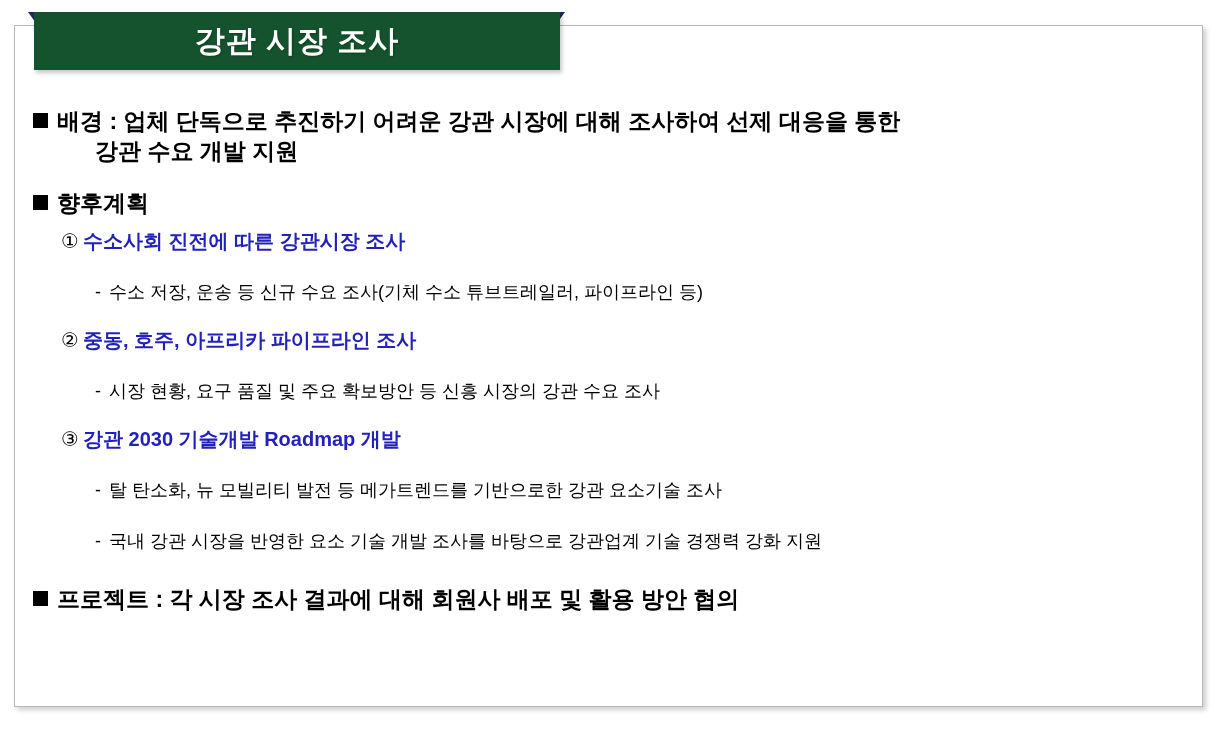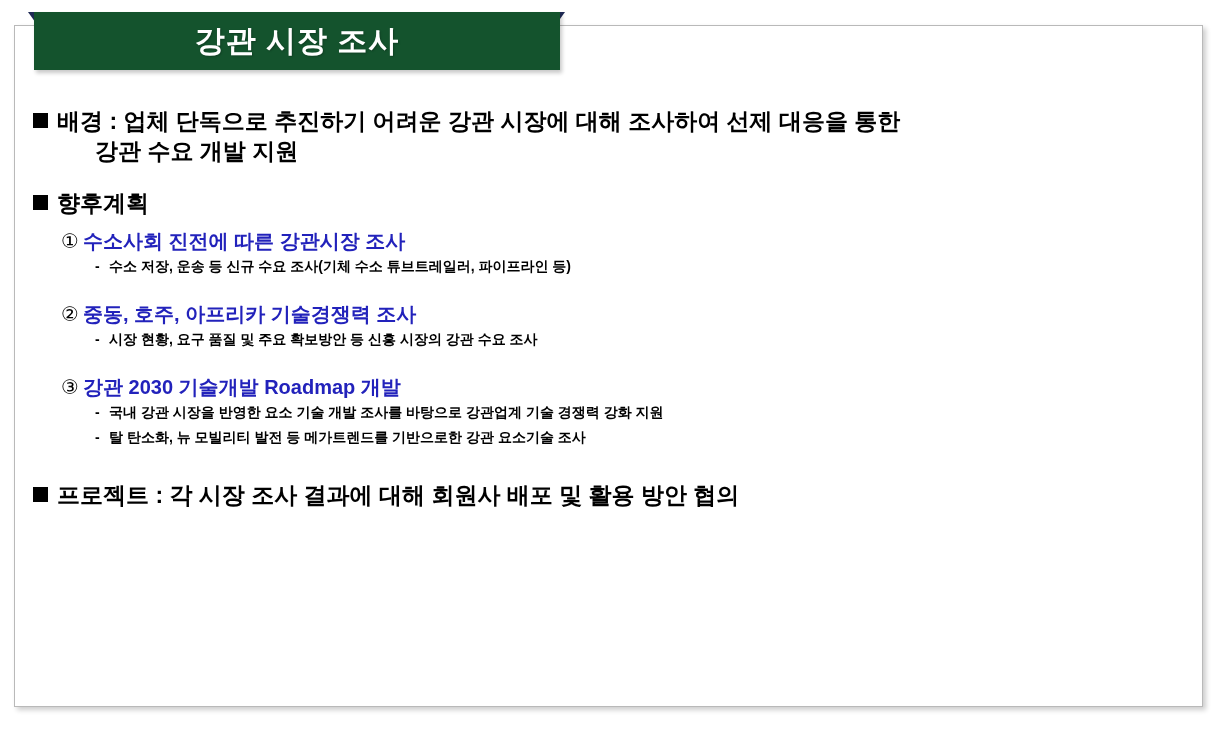--- a/index.html
+++ b/index.html
@@ -122,25 +122,26 @@
   }
   .num-mark {
     display: inline-block;
     min-width: 22px;
     color: #000000;
     font-weight: normal;
   }
   
   .dash {
     color: #000000;
-    font-size: 14px;
-    font-weight: bold;
+    font-size: 18px;
+    font-weight: normal;
     line-height: 25px;
     padding-left: 62px;
     white-space: nowrap;
+    margin-top: 26px;
   }
   .dash-mark {
     display: inline-block;
     min-width: 14px;
   }
 
   .gap-sm { height: 10px; }
   .gap-md { height: 22px; }
   .gap-lg { height: 30px; }
 </style>
@@ -182,38 +183,38 @@
       </div>
       <div class="dash">
         <span class="dash-mark">-</span><span>수소 저장, 운송 등 신규 수요 조사(기체 수소 튜브트레일러, 파이프라인 등)</span>
       </div>
     </div>
 
     <div class="gap-md"></div>
 
     <div>
       <div class="num-head">
-        <span class="num-mark">②</span><span>중동, 호주, 아프리카 기술경쟁력 조사</span>
+        <span class="num-mark">②</span><span>중동, 호주, 아프리카 파이프라인 조사</span>
       </div>
       <div class="dash">
         <span class="dash-mark">-</span><span>시장 현황, 요구 품질 및 주요 확보방안 등 신흥 시장의 강관 수요 조사</span>
       </div>
     </div>
 
     <div class="gap-md"></div>
 
     <div>
       <div class="num-head">
         <span class="num-mark">③</span><span>강관 2030 기술개발 Roadmap 개발</span>
       </div>
       <div class="dash">
+        <span class="dash-mark">-</span><span>탈 탄소화, 뉴 모빌리티 발전 등 메가트렌드를 기반으로한 강관 요소기술 조사</span>
+      </div>
+      <div class="dash">
         <span class="dash-mark">-</span><span>국내 강관 시장을 반영한 요소 기술 개발 조사를 바탕으로 강관업계 기술 경쟁력 강화 지원</span>
-      </div>
-      <div class="dash">
-        <span class="dash-mark">-</span><span>탈 탄소화, 뉴 모빌리티 발전 등 메가트렌드를 기반으로한 강관 요소기술 조사</span>
       </div>
     </div>
 
     <div class="gap-lg"></div>
 
     <div class="sec">
       <div class="sec-lead">
         <span class="sq"></span><span>프로젝트 : 각 시장 조사 결과에 대해 회원사 배포 및 활용 방안 협의</span>
       </div>
     </div>

